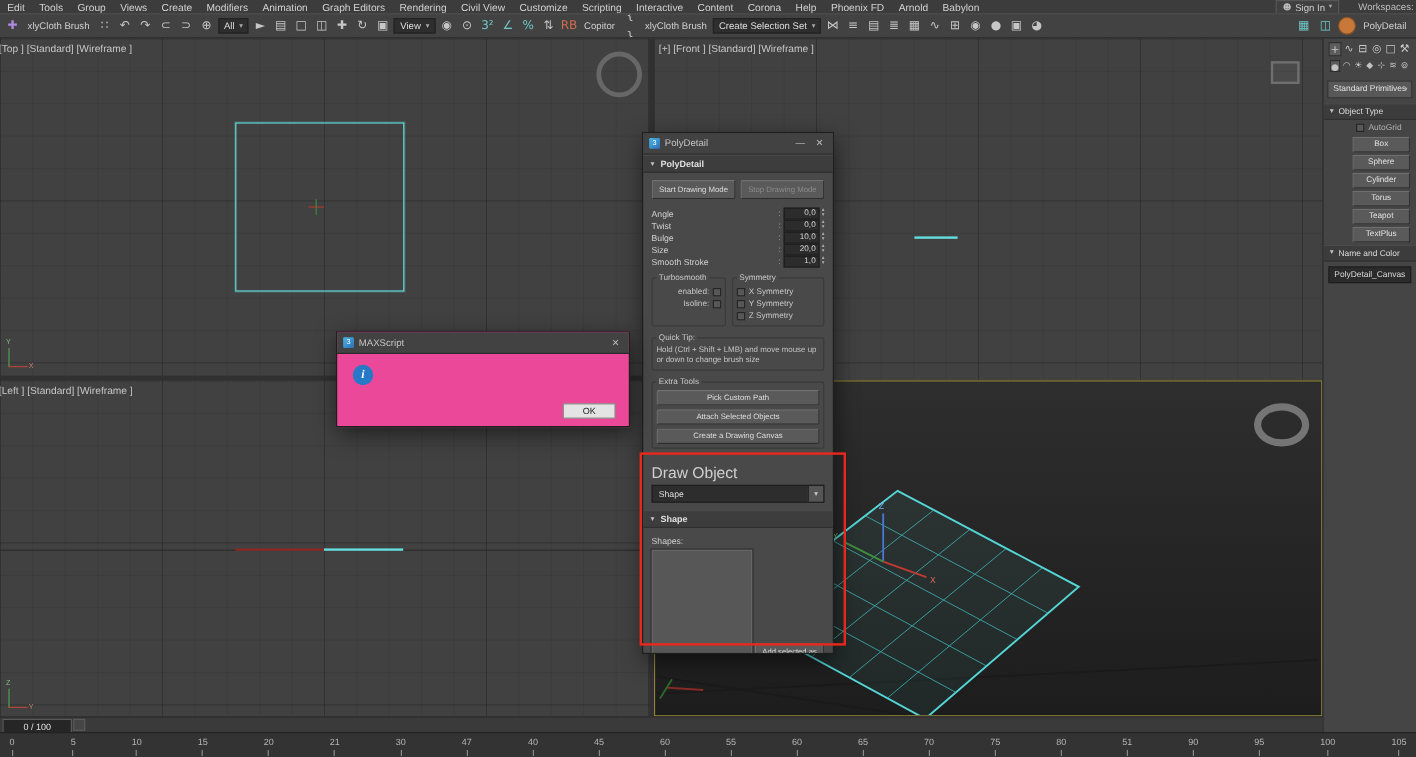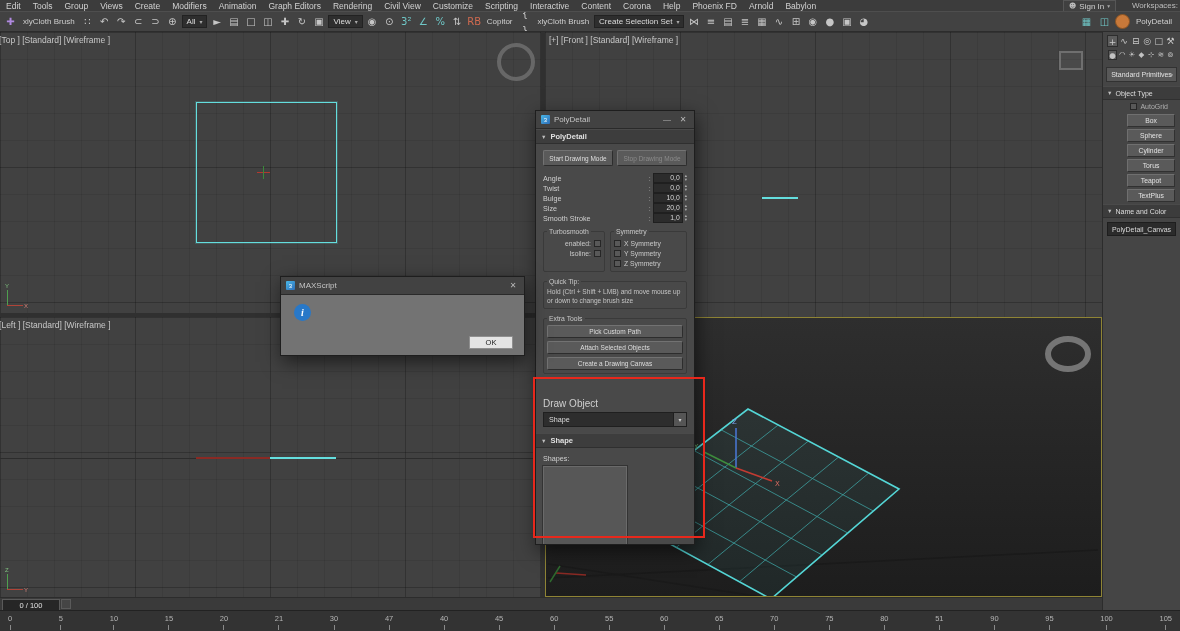--- a/index.html
+++ b/index.html
@@ -112,29 +112,29 @@
   #turbosmooth-group{width:62px}
   #symmetry-group{flex:1}
   .chk-row{display:flex;align-items:center;gap:3px;height:10px}
   #turbosmooth-rows .chk-row{justify-content:flex-end}
   .chk-label{font-size:6.8px;color:#c9c9c9;white-space:nowrap}
   .chk-box{width:7px;height:7px;background:#585858;border:1px solid #262626;box-sizing:border-box;flex:0 0 auto}
   #quicktip-group{margin-top:9px}
   #quicktip-text{font-size:6.6px;color:#c4c4c4;line-height:8.5px}
   #extratools-group{margin-top:9px;display:flex;flex-direction:column;gap:3px}
   .pd-btn-full{width:100%;height:13px}
-  #drawobject-label{font-size:10px;color:#cfcfcf;margin-top:24px}
+  #drawobject-label{font-size:13px;color:#cfcfcf;margin-top:12px}
   #drawobject-dd{margin-top:3px;height:13px;background:#2d2d2d;border:1px solid #1f1f1f;display:flex;align-items:center;padding:0 16px 0 5px;font-size:7.2px;color:#ddd;position:relative}
   #drawobject-dd .dd-btn{position:absolute;right:0;top:0;width:12px;height:100%;background:#555;border-left:1px solid #1f1f1f;display:flex;align-items:center;justify-content:center;font-size:6px;color:#ccc}
   #shapes-label{font-size:7.2px;color:#cfcfcf;margin-bottom:3px}
   #shape-body{position:relative;height:104px}
   #shape-list{position:absolute;left:0;top:0;width:84px;height:100px;background:#575757;border:1px solid #6a6a6a;outline:1px solid #333;box-sizing:border-box}
   #add-shapes-btn{position:absolute;right:0;bottom:2px;width:58px;height:24px;font-size:6.4px;line-height:1.25;white-space:normal;padding:1px}
 
-  #maxscript{left:280px;top:276px;width:245px;height:80px;background:#737373;box-sizing:border-box;z-index:20}
+  #maxscript{left:280px;top:276px;width:245px;height:80px;background:#ec4899;box-sizing:border-box;z-index:20}
   #ms-body{position:relative;height:61px}
   #ms-icon{position:absolute;left:13px;top:9px;width:17px;height:17px;border-radius:50%;background:#2878c8;color:#fff;font-size:10px;font-weight:bold;font-style:italic;display:flex;align-items:center;justify-content:center;font-family:"Liberation Serif",serif}
   #ms-text{position:absolute;left:38px;top:10px;width:192px;font-size:7.3px;color:#1e1e1e;line-height:9px}
   #ms-ok{position:absolute;right:11px;bottom:7px;width:44px;height:13px;background:#e4e4e4;border:1px solid #8f8f8f;font-size:7.5px;color:#222;border-radius:1px;font-family:inherit}
 
   #red-highlight{position:absolute;left:533px;top:377px;width:172px;height:161px;border:2px solid #e8281c;z-index:30;pointer-events:none;box-sizing:border-box}
 </style>
 </head>
 <body>
 

